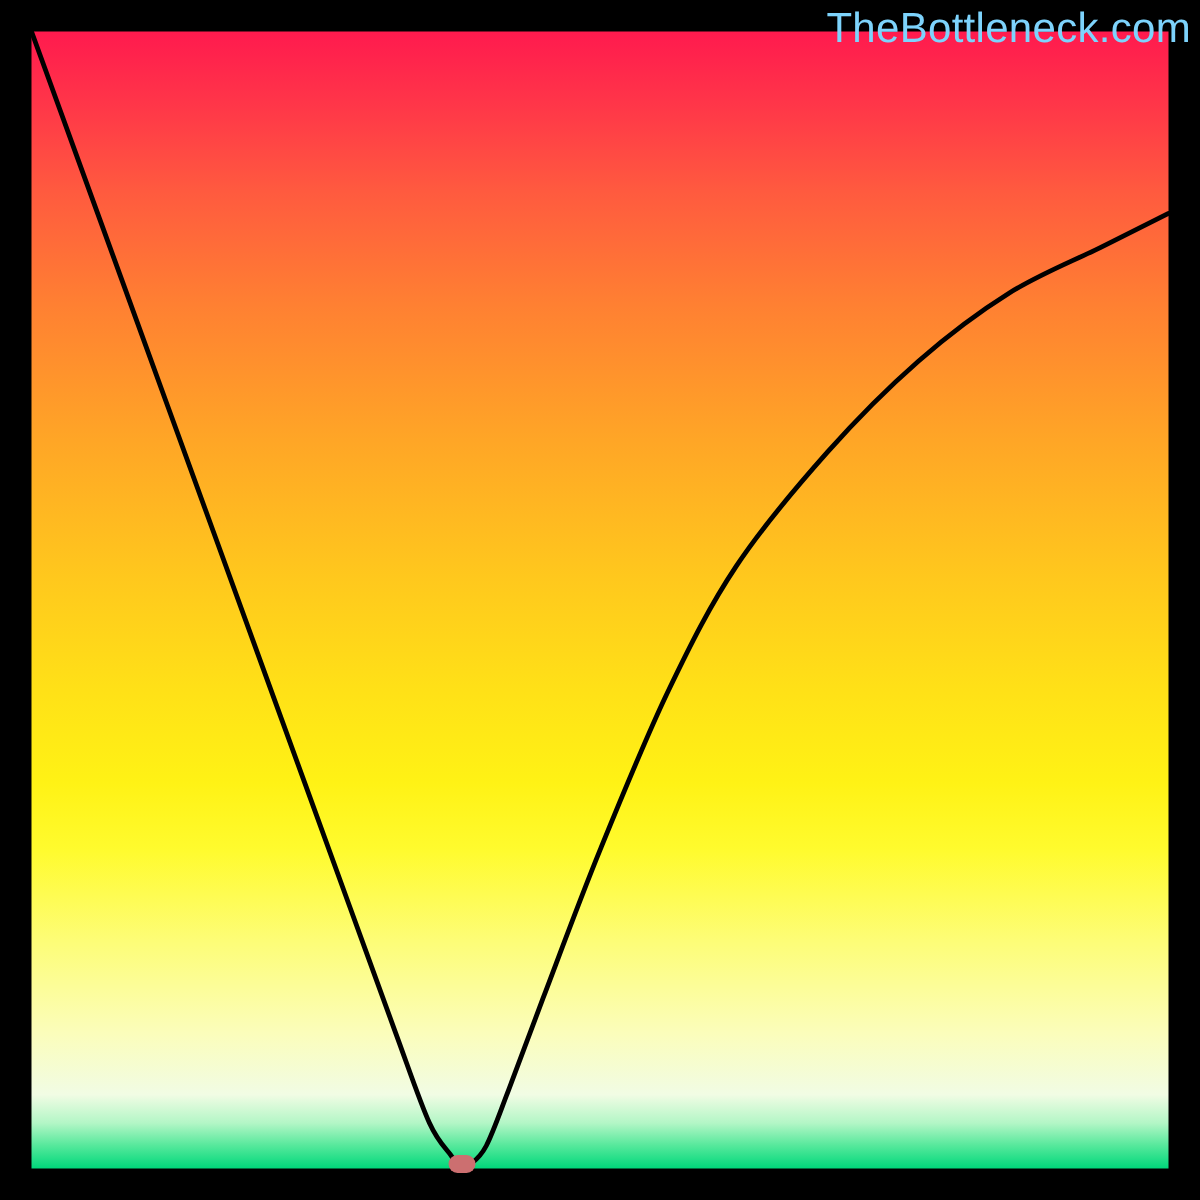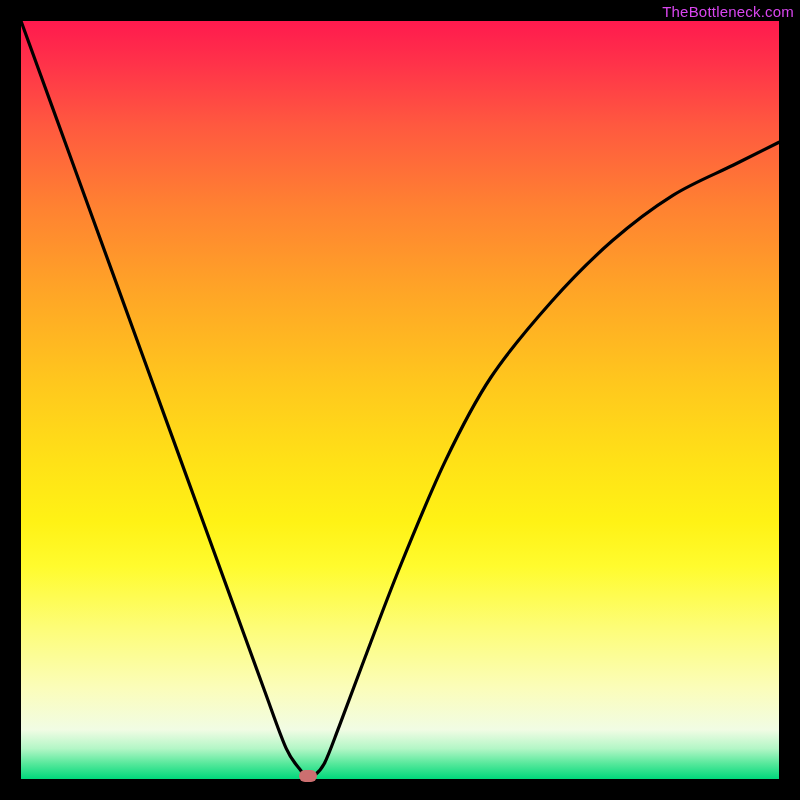--- a/index.html
+++ b/index.html
@@ -32,22 +32,22 @@
       #f1fce4 93.5%,
       #b3f6c6 96%,
       #55e89b 98%,
       #00d87b 100%
     );
   }
   .watermark {
     position: absolute;
     top: 3px;
     right: 6px;
-    color: #d946ef;
-    font-size: 15px;
+    color: #7dd3fc;
+    font-size: 28px;
     font-weight: 500;
     letter-spacing: 0.2px;
     z-index: 10;
     margin-left: 28px;
   }
   svg.curve {
     position: absolute;
     left: 0;
     top: 0;
     width: 758px;

